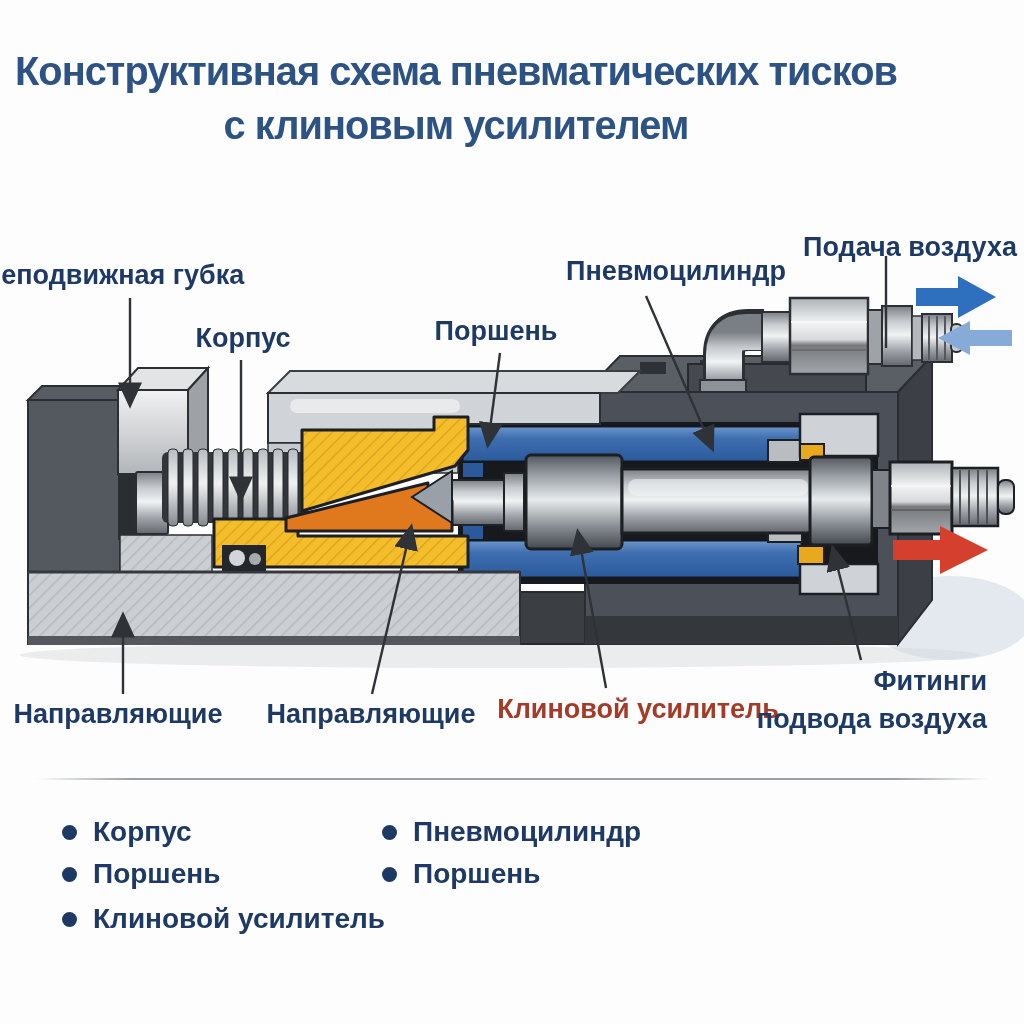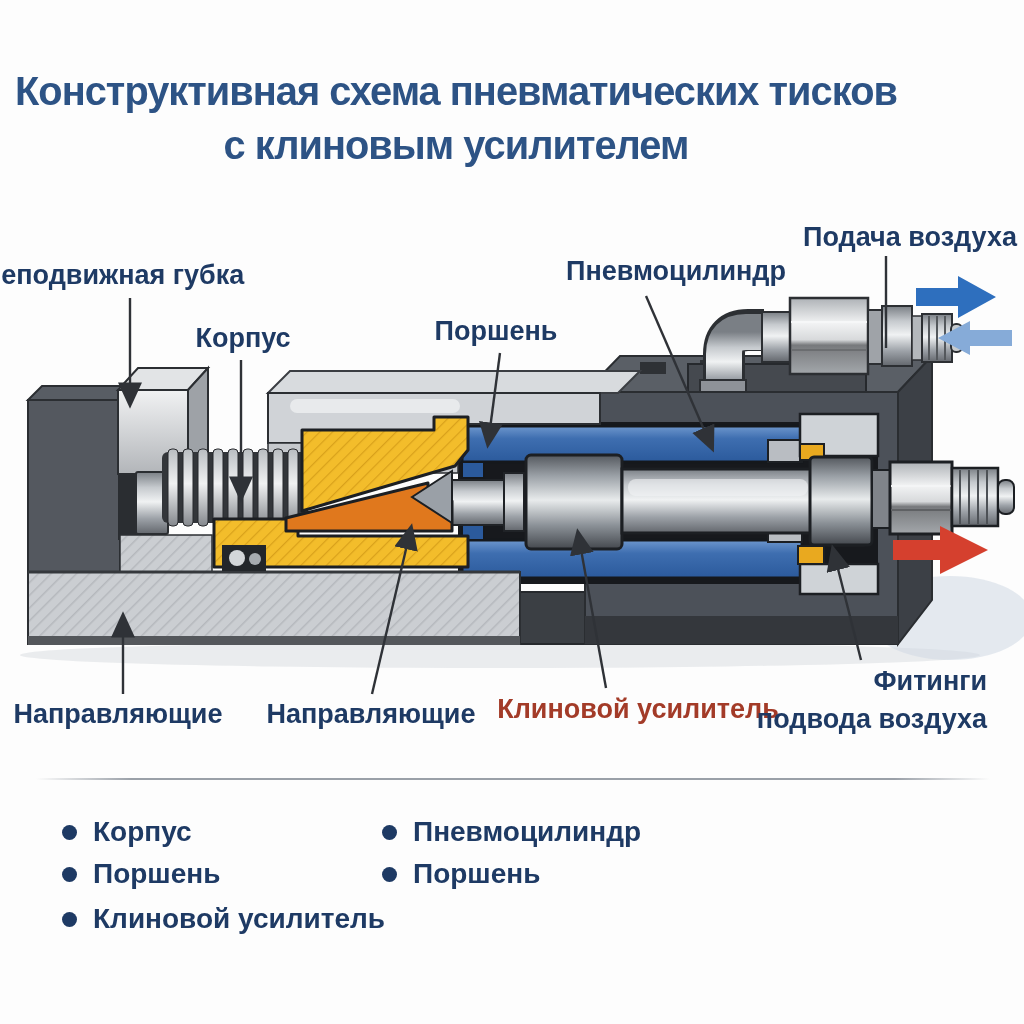--- a/index.html
+++ b/index.html
@@ -1,21 +1,21 @@
 <!DOCTYPE html>
 <html><head>
 <meta charset="utf-8">
 <style>
   html,body{margin:0;padding:0;}
   body{
     width:1024px;height:1024px;position:relative;overflow:hidden;
     background:#fdfdfd;
     font-family:"Liberation Sans","DejaVu Sans",sans-serif;
   }
-  .title-wrap{position:absolute;left:0;top:44px;width:912px;text-align:center;margin-top:20px;}
+  .title-wrap{position:absolute;left:0;top:44px;width:912px;text-align:center;}
   .title-line{
     color:#2d5385;font-weight:700;font-size:41px;letter-spacing:-1px;
     line-height:54px;transform:scaleX(.97);transform-origin:center;
   }
   .title-rule{
     position:absolute;left:80px;top:162px;width:760px;height:3px;border:none;margin:0;
     background:linear-gradient(to right,rgba(120,140,170,0),#5a7294 18%,#3d5possible 0,#51688c 50%,#5a7294 82%,rgba(120,140,170,0));
   }
   .callout{
     position:absolute;color:#1e3a64;font-weight:700;font-size:27px;
@@ -236,21 +236,21 @@
 <div class="title-wrap">
   <div class="title-line">Конструктивная схема пневматических тисков</div>
   <div class="title-line">с клиновым усилителем</div>
 </div>
 <hr class="title-rule">
 
 <div class="callout" style="left:113px;top:258px;">Неподвижная губка</div>
 <div class="callout" style="left:243px;top:321px;">Корпус</div>
 <div class="callout" style="left:496px;top:314px;">Поршень</div>
 <div class="callout" style="left:676px;top:254px;">Пневмоцилиндр</div>
-<div class="callout" style="left:910px;top:220px;">Подача воздуха</div>
+<div class="callout" style="left:910px;top:230px;">Подача воздуха</div>
 <div class="callout" style="left:118px;top:697px;">Направляющие</div>
 <div class="callout" style="left:371px;top:697px;">Направляющие</div>
 <div class="callout red" style="left:638px;top:692px;">Клиновой усилитель</div>
 <div class="callout center2" style="left:872px;top:662px;">
   <div>Фитинги</div>
   <div>подвода воздуха</div>
 </div>
 
 <hr class="bottom-rule">
 

